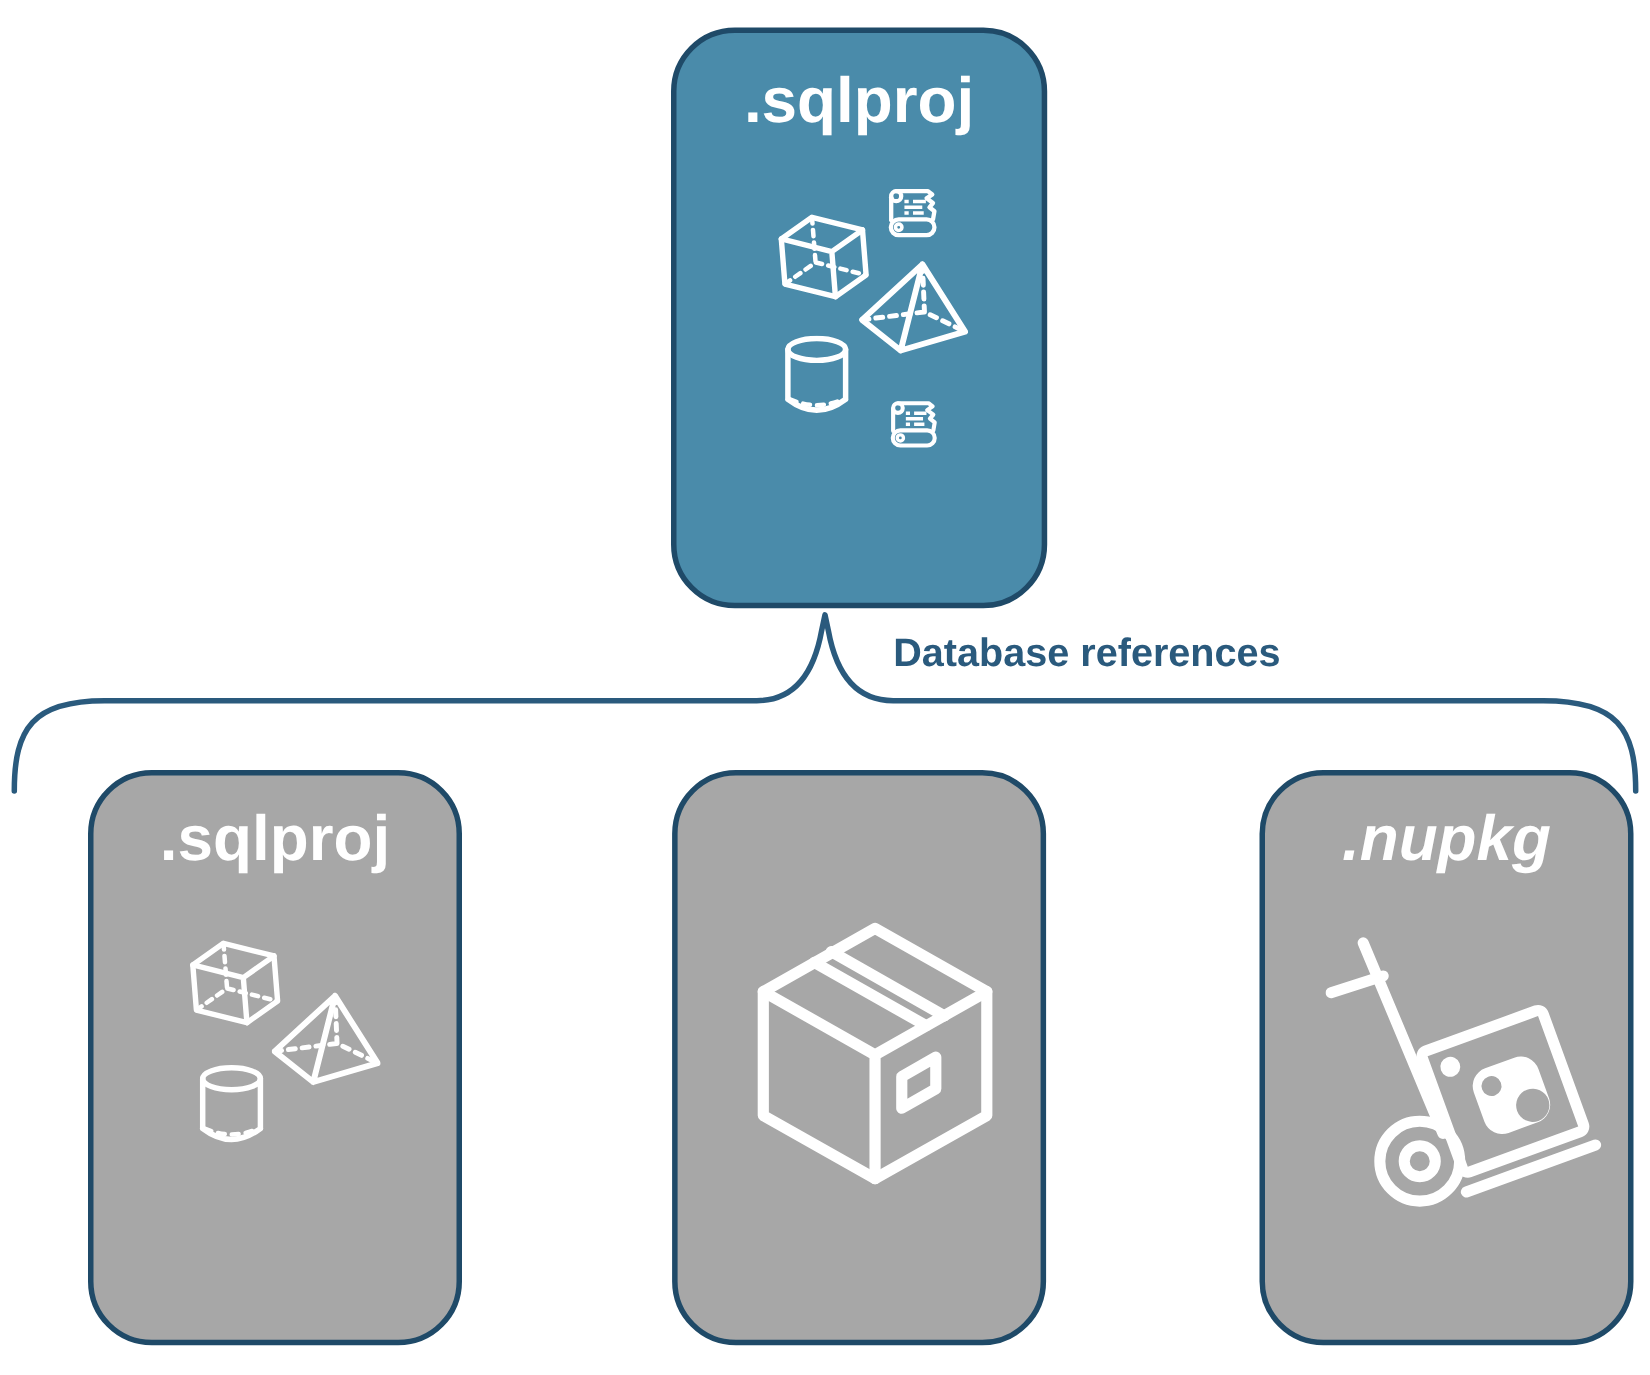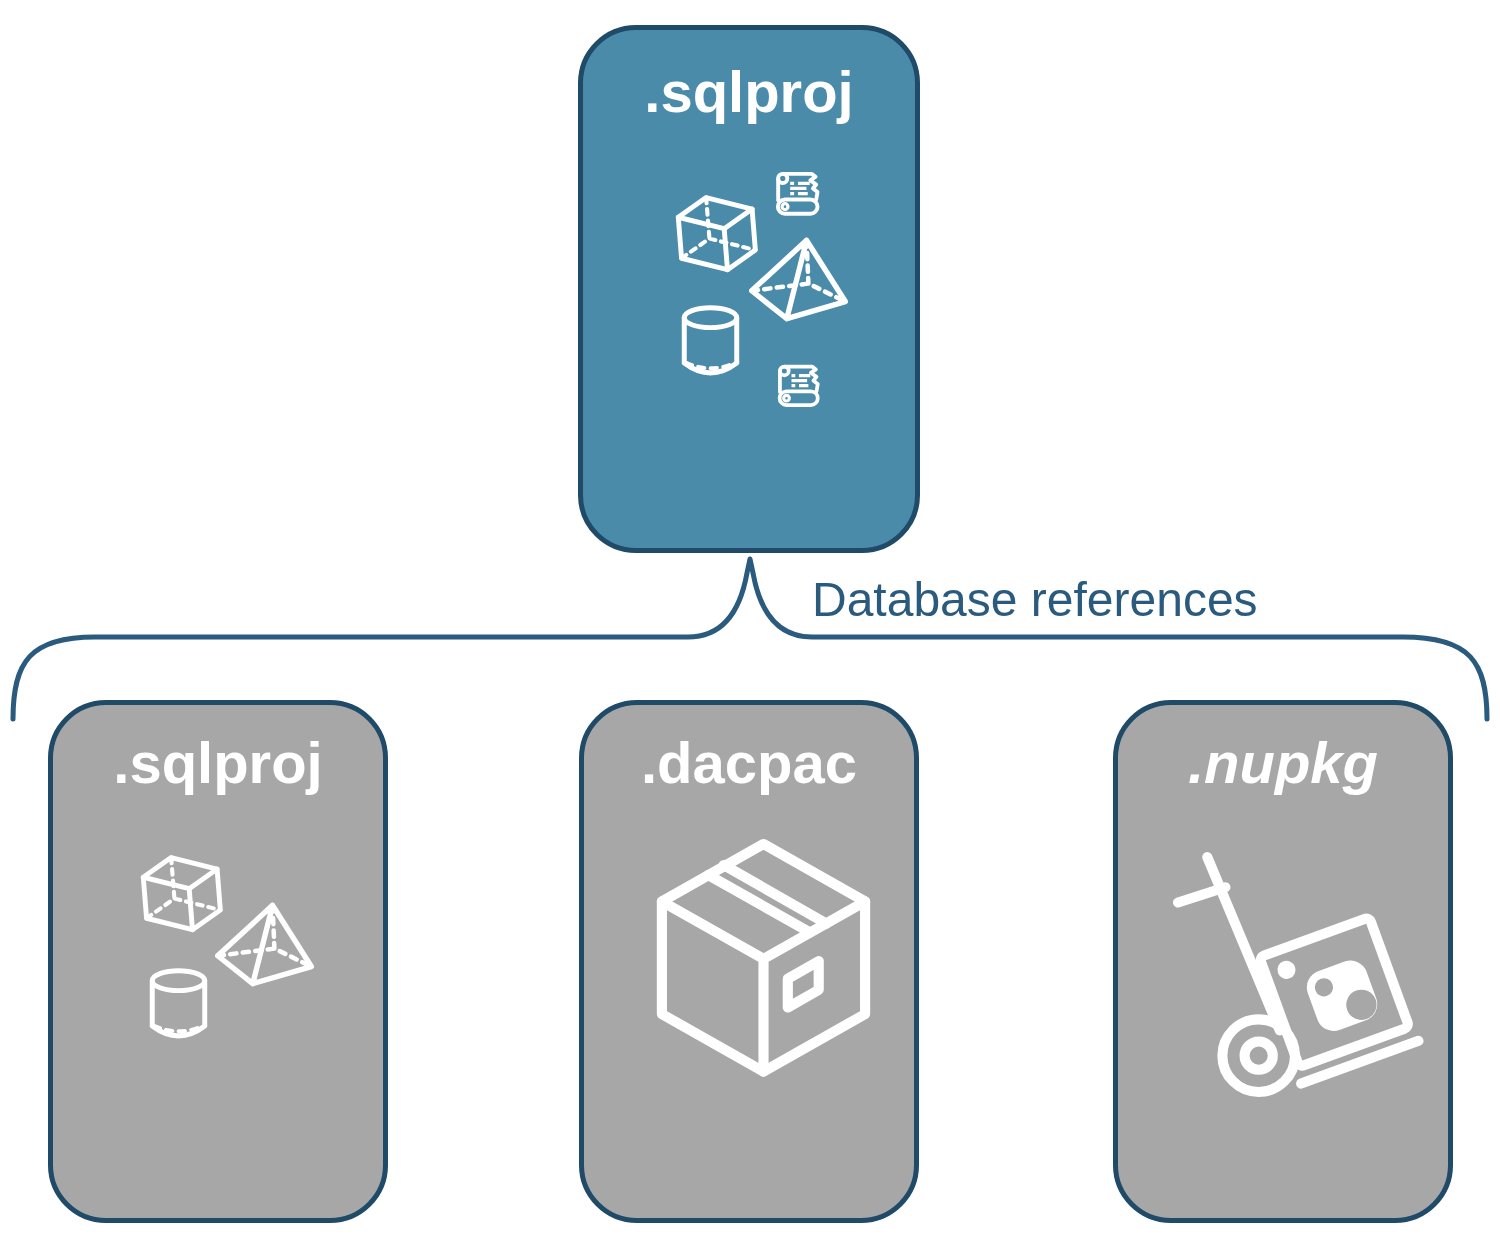--- a/index.html
+++ b/index.html
@@ -10,20 +10,21 @@
     background: #ffffff;
     font-family: "Liberation Sans", sans-serif;
     overflow: hidden;
   }
   .card {
     position: absolute;
     box-sizing: border-box;
     border: 5px solid var(--card-border, #1F4A68);
     border-radius: 58px;
     text-align: center;
+    margin-left: 32px;
   }
   .card.root {
     left: 578px; top: 25px; width: 342px; height: 528px;
     background: var(--root-card-fill, #4A8BAA);
   }
   .card.child { background: var(--child-card-fill, #A7A7A7); width: 340px; height: 523px; top: 700px; }
   .card.c0 { left: 48px; }
   .card.c1 { left: 579px; }
   .card.c2 { left: 1113px; font-style: italic; }
   .card-title {
@@ -41,22 +42,22 @@
     stroke-linecap: round;
     stroke-linejoin: round;
   }
   .dash { stroke-dasharray: 7 7; }
   .st { fill: none; stroke: #ffffff; stroke-linecap: butt; }
   .hole { fill: var(--child-card-fill, #A7A7A7); }
   .brace-svg { position: absolute; left: 0; top: 0; }
   .connector-label {
     position: absolute;
     left: 812px; top: 572px;
-    font-size: 48px;
-    font-weight: normal;
+    font-size: 36px;
+    font-weight: bold;
     color: var(--label-text, #2A5A7D);
     white-space: nowrap;
   }
 </style>
 </head>
 <body>
 
 <div class="canvas">
 
   <svg class="brace-svg" width="1500" height="1250" viewBox="0 0 1500 1250">
@@ -119,21 +120,20 @@
     </svg>
 
     <svg class="icon" style="left:92px; top:263px;" width="67" height="76" viewBox="0 0 70 84">
       <ellipse class="s" cx="35" cy="14" rx="29" ry="11" stroke-width="5.5"></ellipse>
       <path class="s" stroke-width="5.5" d="M 6,14 V 64 M 64,14 V 64 M 6,64 Q 35,86 64,64"></path>
       <path class="s dash" stroke-width="4.5" d="M 8,64 Q 35,76 62,64"></path>
     </svg>
   </div>
 
   <div class="card child c1">
-    <div class="card-title">.dacpac</div>
 
     <svg class="icon" style="left:58px; top:128px;" width="243" height="254" viewBox="0 0 110 115">
       <path class="s" stroke-width="4.6" d="M 55,5 L 101,31 V 82 L 55,108 L 9,82 V 31 Z"></path>
       <path class="s" stroke-width="4.6" d="M 9,31 L 55,57 L 101,31 M 55,57 V 108"></path>
       <path class="s" stroke-width="4.6" d="M 30,19 L 76,45 M 37,14.5 L 83.5,41"></path>
       <path class="s" stroke-width="4.6" d="M 66,66 L 80,58 V 71 L 66,79 Z"></path>
     </svg>
   </div>
 
   <div class="card child c2">

